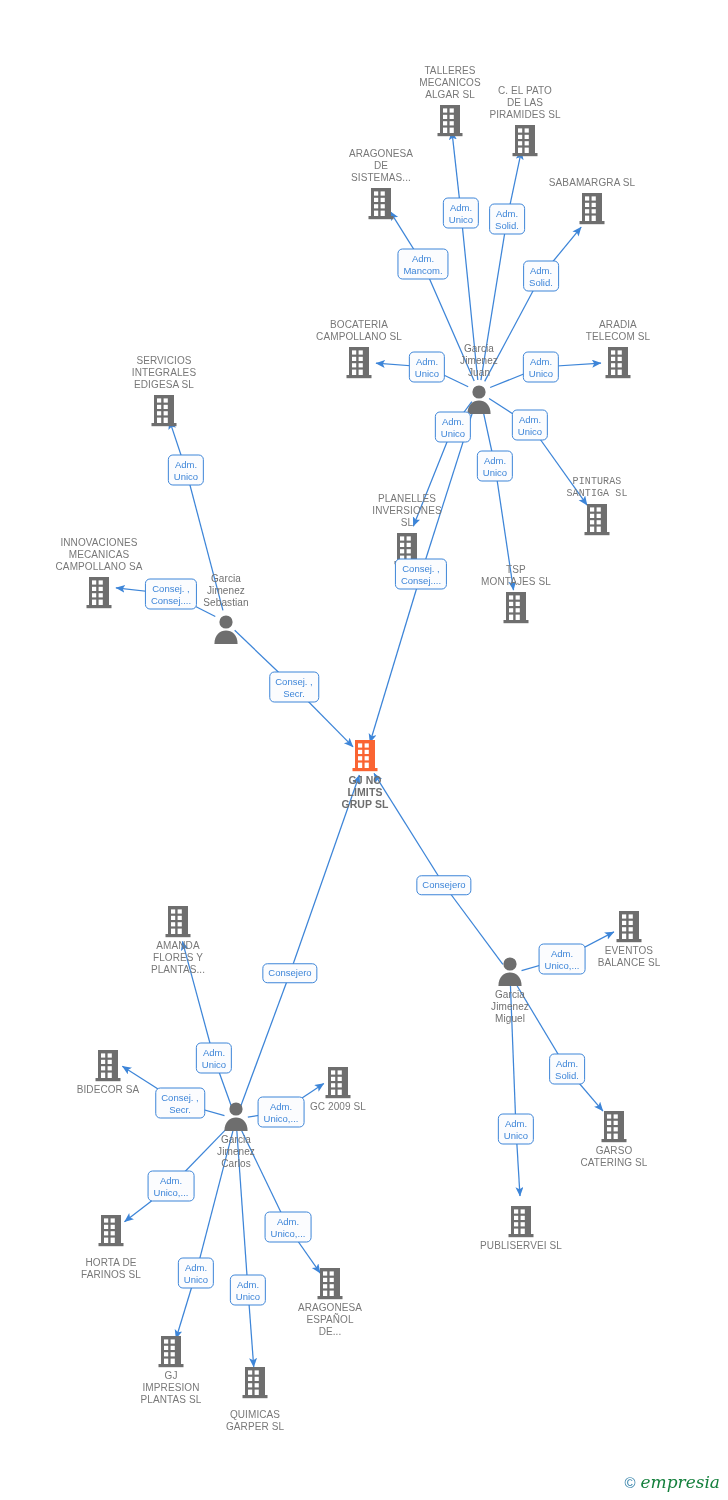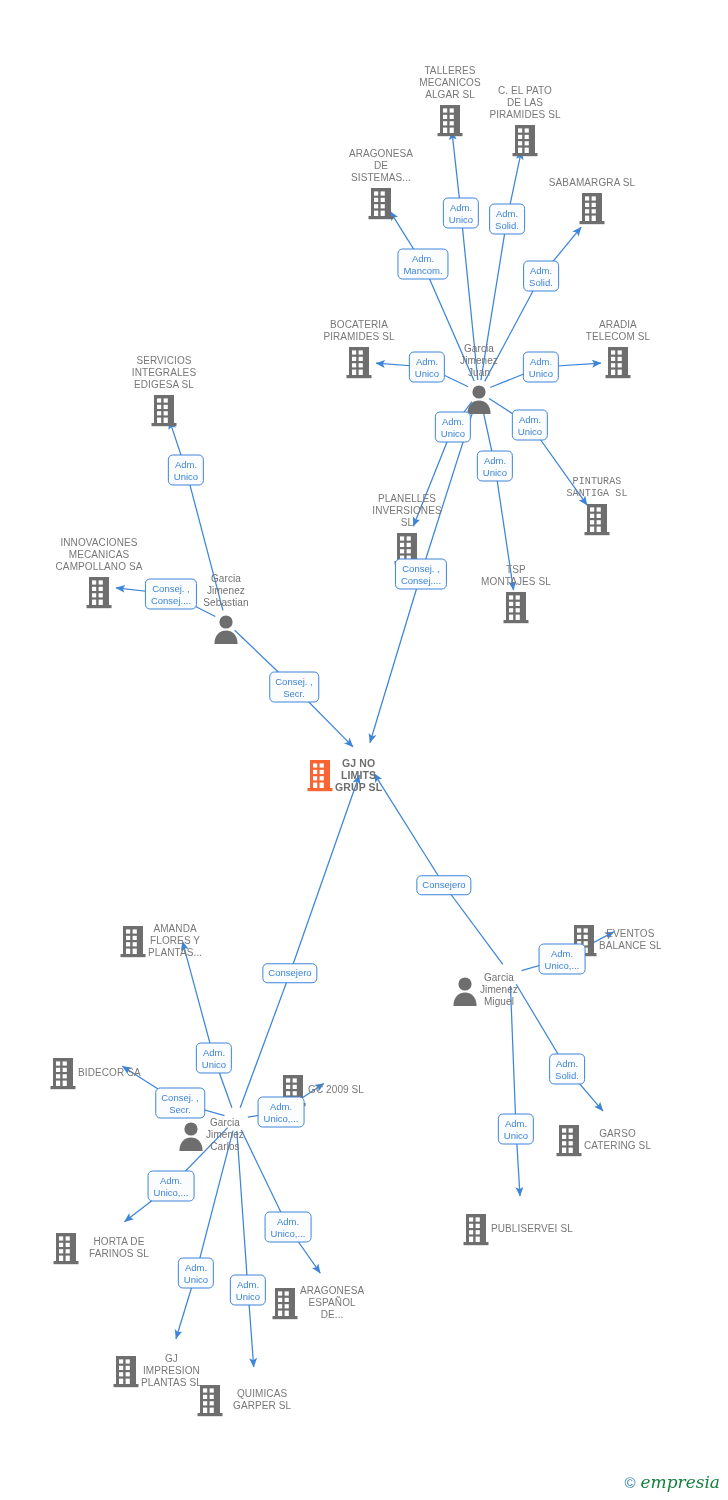--- a/index.html
+++ b/index.html
@@ -2,21 +2,21 @@
 <html><head>
 <meta charset="utf-8">
 <style>
   html,body{margin:0;padding:0;background:#ffffff;}
   body{width:728px;height:1500px;position:relative;overflow:hidden;
        font-family:"Liberation Sans","DejaVu Sans",sans-serif;}
   #stage{position:absolute;left:0;top:0;width:728px;height:1500px;}
   #edges{position:absolute;left:0;top:0;width:728px;height:1500px;}
 
   .node{position:absolute;transform:translate(-50%,-50%);
-        display:flex;flex-direction:row;align-items:center;
+        display:flex;flex-direction:column;align-items:center;
         width:120px;pointer-events:none;}
   .node.lbl-above{flex-direction:column-reverse;}
   .ico{width:30px;height:34px;display:block;}
   .nlabel{font-size:10px;line-height:12px;color:#787878;text-align:center;
           letter-spacing:.1px;white-space:pre-line;margin:2px 0;}
   .node.person .nlabel{color:#707070;}
   .node.focus .nlabel{color:#6e6e6e;font-weight:bold;font-size:10.5px;}
 
   .role{position:absolute;transform:translate(-50%,-50%);
         border:1px solid #3d85d8;border-radius:5px;background:#fbfcfe;
@@ -180,21 +180,21 @@
             <rect x="21.2" y="5.4" width="0" height="0"></rect>
             <rect x="8" y="11.8" width="4.2" height="4.2"></rect>
             <rect x="14.6" y="11.8" width="4.2" height="4.2"></rect>
             <rect x="8" y="18.2" width="4.2" height="4.2"></rect>
             <rect x="14.6" y="18.2" width="4.2" height="4.2"></rect>
             <rect x="8" y="24.6" width="4.2" height="5.4"></rect>
             <rect x="14.6" y="24.6" width="4.2" height="5.4"></rect>
           </g>
         </svg>
         <div class="nlabel">BOCATERIA
-PIRAMIDES SL</div>
+CAMPOLLANO SL</div>
       </div>
       <div class="node company lbl-above" style="left: 618px; top: 348px;">
         <svg class="ico" viewBox="0 0 30 34">
           <rect x="5" y="2" width="20" height="28" fill="#6e6e6e"></rect>
           <rect x="2.5" y="30" width="25" height="3.2" fill="#6e6e6e"></rect>
           <g fill="#ffffff">
             <rect x="8" y="5.4" width="4.2" height="4.2"></rect>
             <rect x="14.6" y="5.4" width="4.2" height="4.2"></rect>
             <rect x="21.2" y="5.4" width="0" height="0"></rect>
             <rect x="8" y="11.8" width="4.2" height="4.2"></rect>

